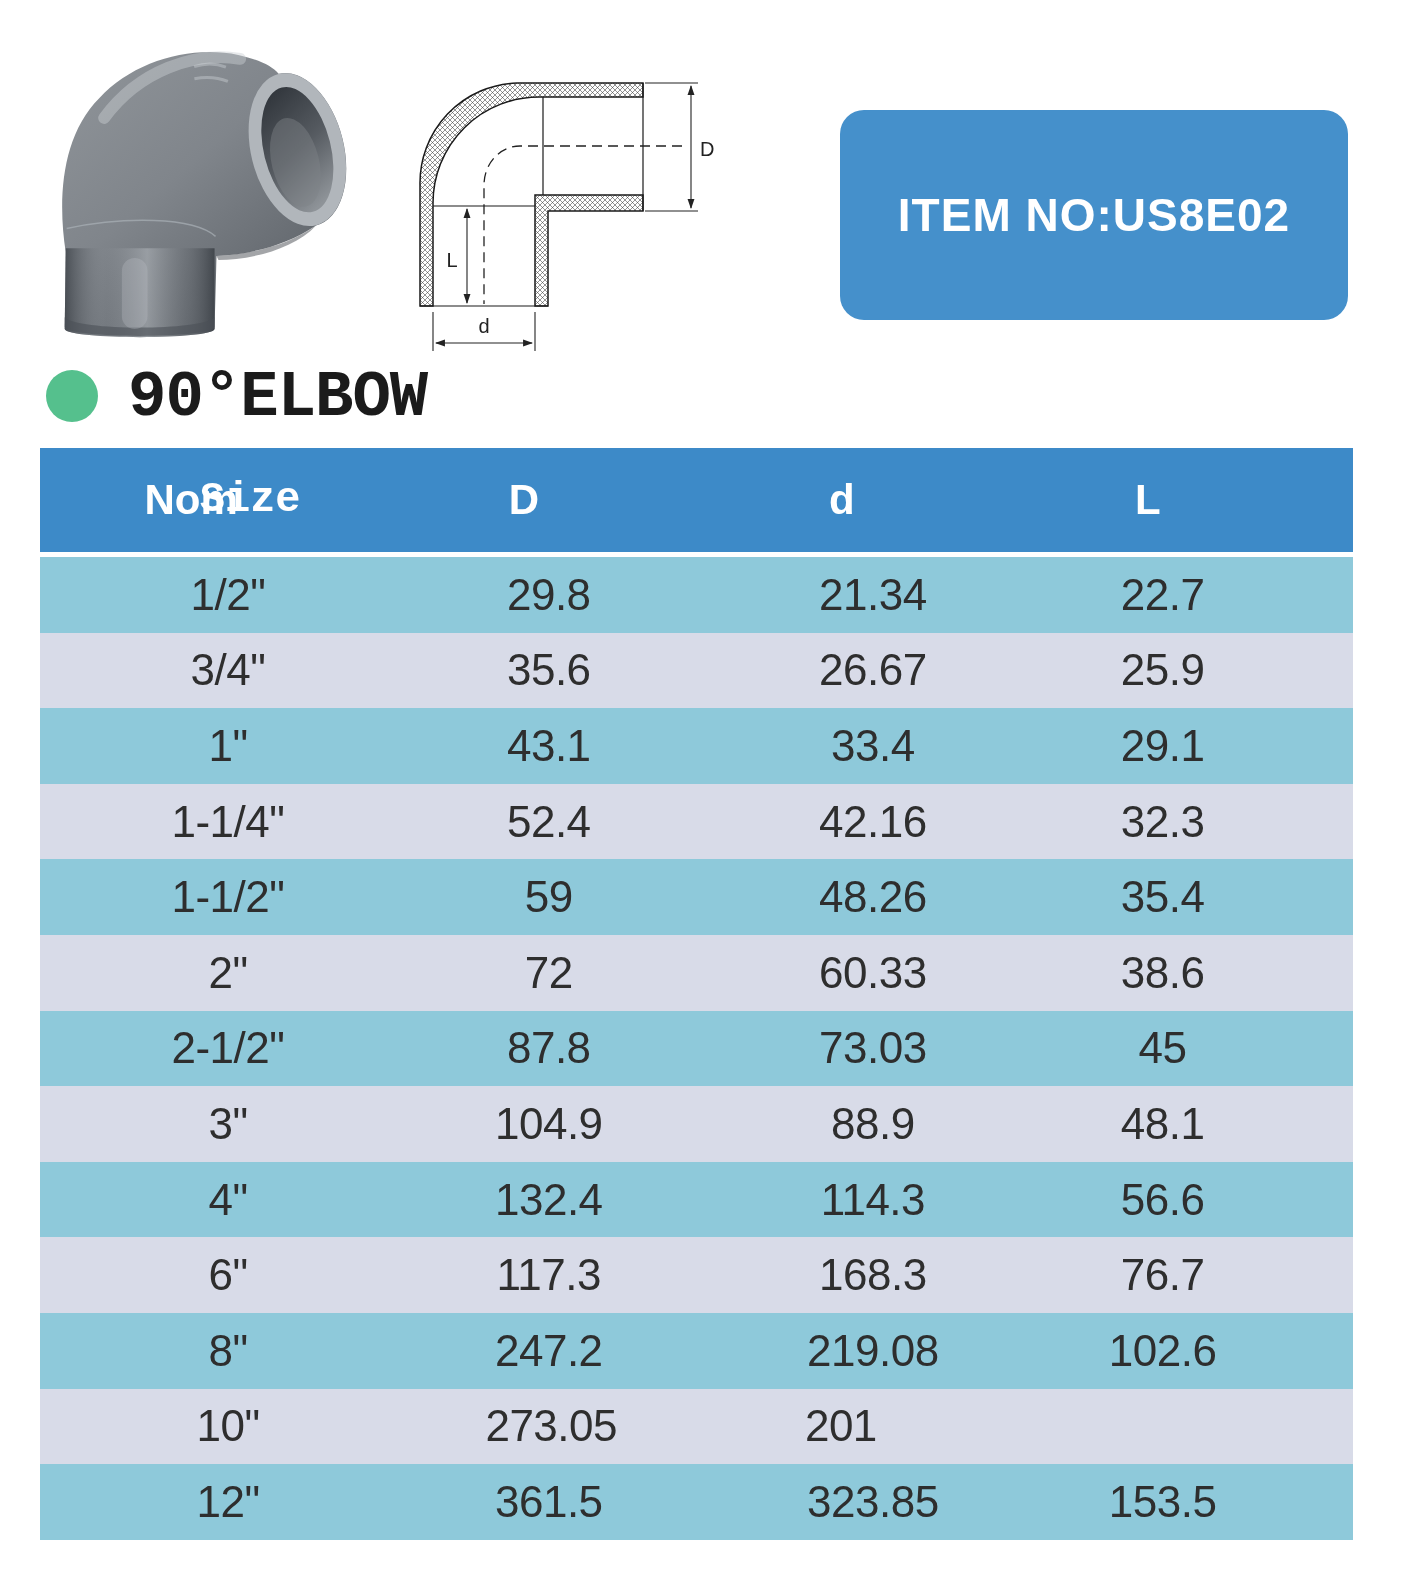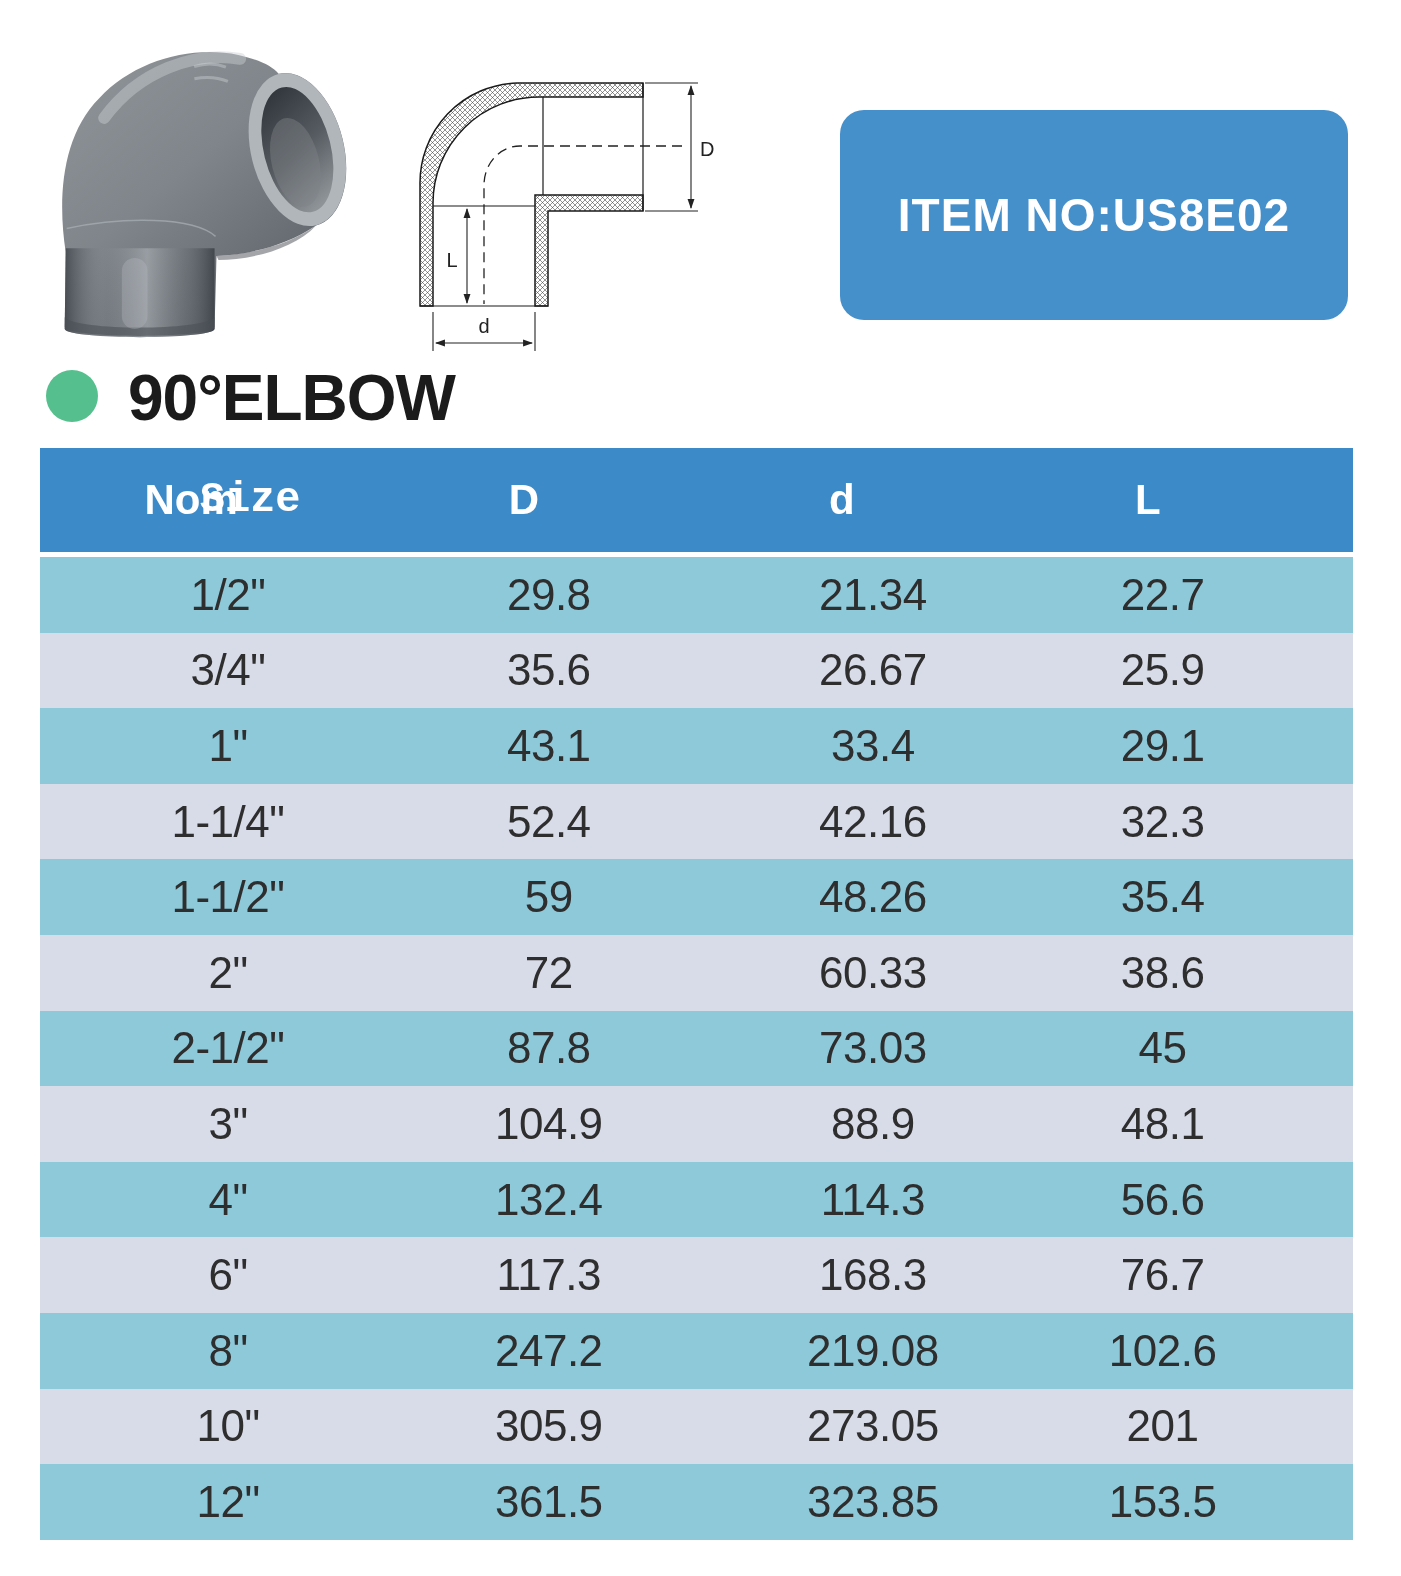--- a/index.html
+++ b/index.html
@@ -13,21 +13,21 @@
     position:absolute;left:840px;top:110px;width:508px;height:210px;
     background:var(--badge-blue,#4590cb);border-radius:24px;
     display:flex;align-items:center;justify-content:center;
     color:#fff;font-size:46px;font-weight:bold;letter-spacing:1px;
   }
 
   
   .dot{position:absolute;left:46px;top:370px;width:52px;height:52px;border-radius:50%;
        background:var(--green,#55c08d);}
   .heading{position:absolute;left:128px;top:366px;font-size:64px;line-height:64px;
-       font-weight:bold;color:#1b1b1b;letter-spacing:-1px;}
+       font-weight:bold;color:#1b1b1b;letter-spacing:-1px;font-family:Liberation Mono, monospace;}
 
   
   .spec-table{position:absolute;left:40px;top:448px;width:1313px;}
   .thead{display:flex;height:104px;background:var(--header-blue,#3d8ac8);
          color:#fff;font-weight:bold;font-size:42px;margin-bottom:5px;}
   .thcell{display:flex;flex-direction:row;justify-content:center;align-items:center;}
   .tbody .trow{display:flex;height:75.6px;background:var(--row-blue,#8ec9da);}
   .tbody .trow.alt{background:var(--row-lav,#d8dbe8);}
   .tcell{display:flex;align-items:center;justify-content:center;
          font-size:44px;color:#2e2e2e;letter-spacing:-0.5px;box-sizing:border-box;}
@@ -219,21 +219,20 @@
           <div class="tcell c3">76.7</div>
         </div>
         <div class="trow">
           <div class="tcell c0">8"</div>
           <div class="tcell c1">247.2</div>
           <div class="tcell c2">219.08</div>
           <div class="tcell c3">102.6</div>
         </div>
         <div class="trow alt">
           <div class="tcell c0">10"</div>
-          <div class="tcell c1">305.9</div>
           <div class="tcell c2">273.05</div>
           <div class="tcell c3">201</div>
         </div>
         <div class="trow">
           <div class="tcell c0">12"</div>
           <div class="tcell c1">361.5</div>
           <div class="tcell c2">323.85</div>
           <div class="tcell c3">153.5</div>
         </div>
       </div>

